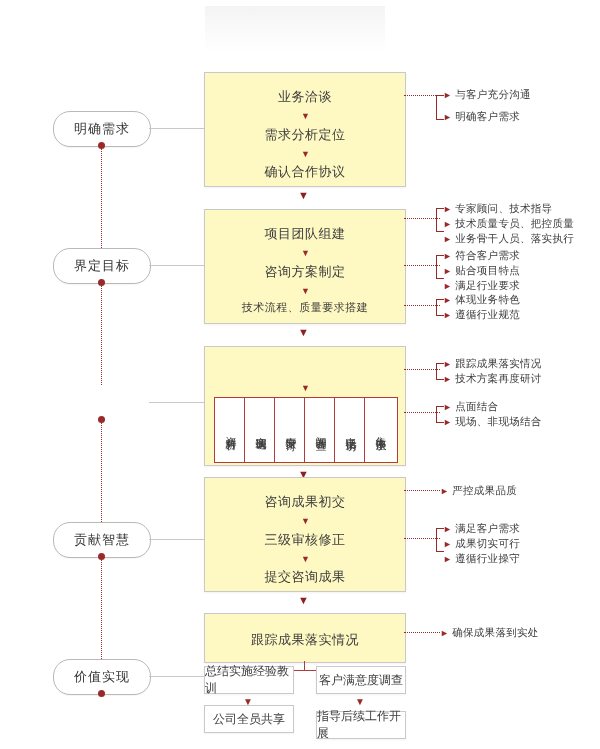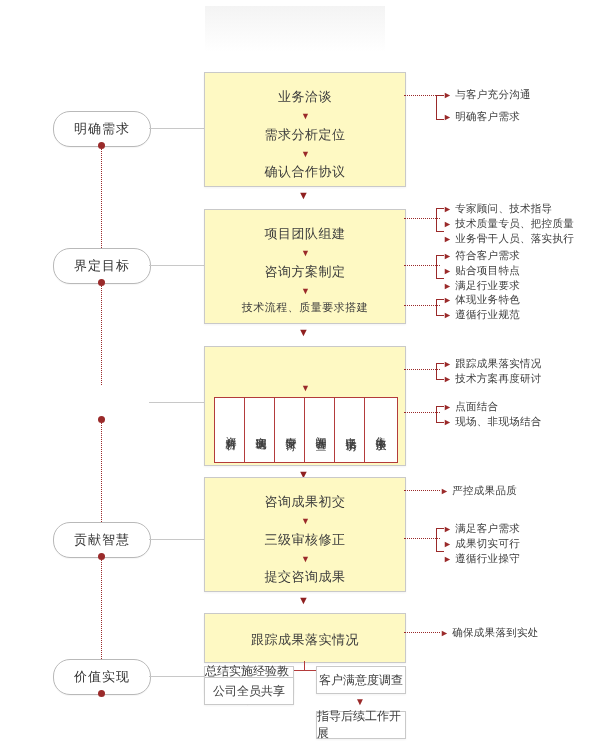--- a/index.html
+++ b/index.html
@@ -301,20 +301,20 @@
   <div class="vbox" style="left:204px;top:666px;width:88px;height:26px;">
     <span>总结实施经验教训</span>
   </div>
   <div class="vbox" style="left:316px;top:666px;width:88px;height:26px;">
     <span>客户满意度调查</span>
   </div>
 
   <div class="redchev" style="left:243px;top:697px;"></div>
   <div class="redchev" style="left:355px;top:697px;"></div>
 
-  <div class="vbox" style="left:204px;top:677px;width:88px;height:26px;">
+  <div class="vbox" style="left:204px;top:705px;width:88px;height:26px;">
     <span>公司全员共享</span>
   </div>
   <div class="vbox" style="left:316px;top:711px;width:88px;height:26px;">
     <span>指导后续工作开展</span>
   </div>
 
 </div>
 
 </body></html>

